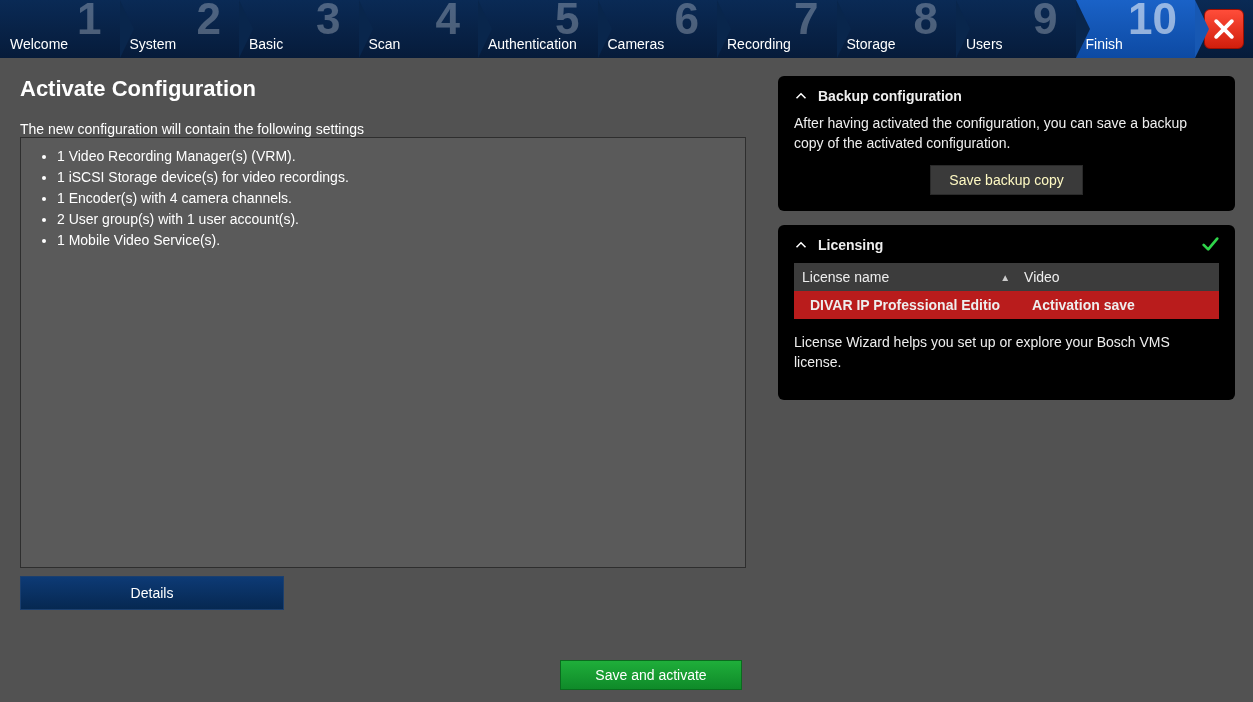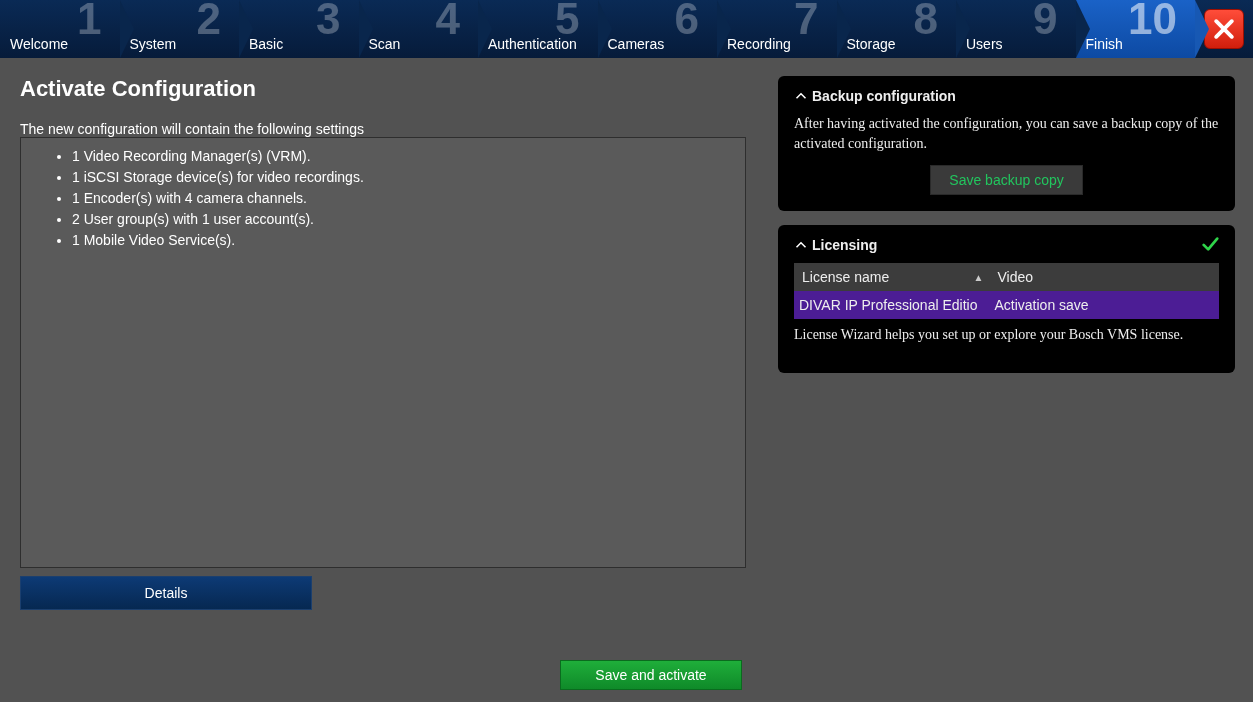--- a/index.html
+++ b/index.html
@@ -110,56 +110,56 @@
     margin-bottom: 19px;
   }
   .page-subtitle {
     font-size: 14px;
   }
 
   .config-box {
     flex: 1;
     border: 1px solid #2e2e2e;
     background: #5a5a5a;
-    padding: 8px 12px 8px 27px;
+    padding: 8px 12px 8px 12px;
     overflow: auto;
   }
   .config-box ul {
     list-style: disc;
     padding-left: 24px;
     font-size: 14px;
     line-height: 1.5;
   }
 
   .btn {
     font-size: 14px;
     color: #fff;
     border: 1px solid #1b3f6e;
     background: linear-gradient(#0d3a75, #062851);
     padding: 6px 18px;
     cursor: pointer;
     text-align: center;
   }
   .btn.details {
-    width: 292px;
+    width: 264px;
     margin-top: 8px;
     padding: 8px 0;
   }
   .btn.green {
     background: linear-gradient(#1fae3a, #0f8a29);
     border: 1px solid #0a6b1e;
   }
   .btn.primary-action {
     width: 182px;
     padding: 6px 0;
   }
   .btn.disabled {
     background: #3a3a3a;
     border: 1px solid #2a2a2a;
-    color: #22c55e;
+    color: #fef9c3;
     cursor: default;
   }
 
   .bottom-bar {
     display: flex;
     justify-content: flex-end;
     padding-top: 50px;
     padding-right: 4px;
   }
 
@@ -167,68 +167,69 @@
   .panel {
     background: #000;
     border-radius: 6px;
     padding: 12px 16px 16px 16px;
     color: #eee;
     font-size: 14px;
   }
   .panel-header {
     display: flex;
     align-items: center;
-    gap: 4px;
+    gap: 10px;
     font-weight: bold;
     margin-bottom: 10px;
     position: relative;
   }
   .panel-header .status-icon {
     position: absolute;
     right: 0;
   }
   .chev {
     width: 14px; height: 14px;
     display: inline-flex; align-items: center; justify-content: center;
   }
   .chev svg { width: 12px; height: 12px; }
-  .panel p { line-height: 1.4; margin-bottom: 12px; font-family: Liberation Serif, serif; }
+  .panel p { line-height: 1.4; margin-bottom: 12px; }
   .panel .center { text-align: center; }
 
   .subhead {
     margin: 4px 0 6px 0;
     font-size: 14px;
   }
   table.license {
     width: 100%;
     border-collapse: collapse;
     font-size: 14px;
-    margin-bottom: 6px;
+    margin-bottom: 14px;
   }
   table.license th {
     text-align: left;
     font-weight: normal;
     background: #3c3c3c;
     padding: 6px 8px;
     position: relative;
   }
   table.license th .sort {
     position: absolute;
     right: 6px;
     top: 50%;
     transform: translateY(-50%);
     font-size: 10px;
     color: #ccc;
   }
   table.license td {
-    background: #4c1d95;
-    padding: 6px 5px;
+    background: #b91c1c;
+    padding: 6px 16px;
     white-space: nowrap;
     overflow: hidden;
     text-overflow: clip;
+    font-weight: bold;
   }
   table.license col.name { width: 46%; }
   .check-icon svg { width: 18px; height: 18px; }
 </style>
 </head>
 <body>
 
 <div class="stepper" id="stepper">
     <div class="step">
       <span class="num">1</span>

